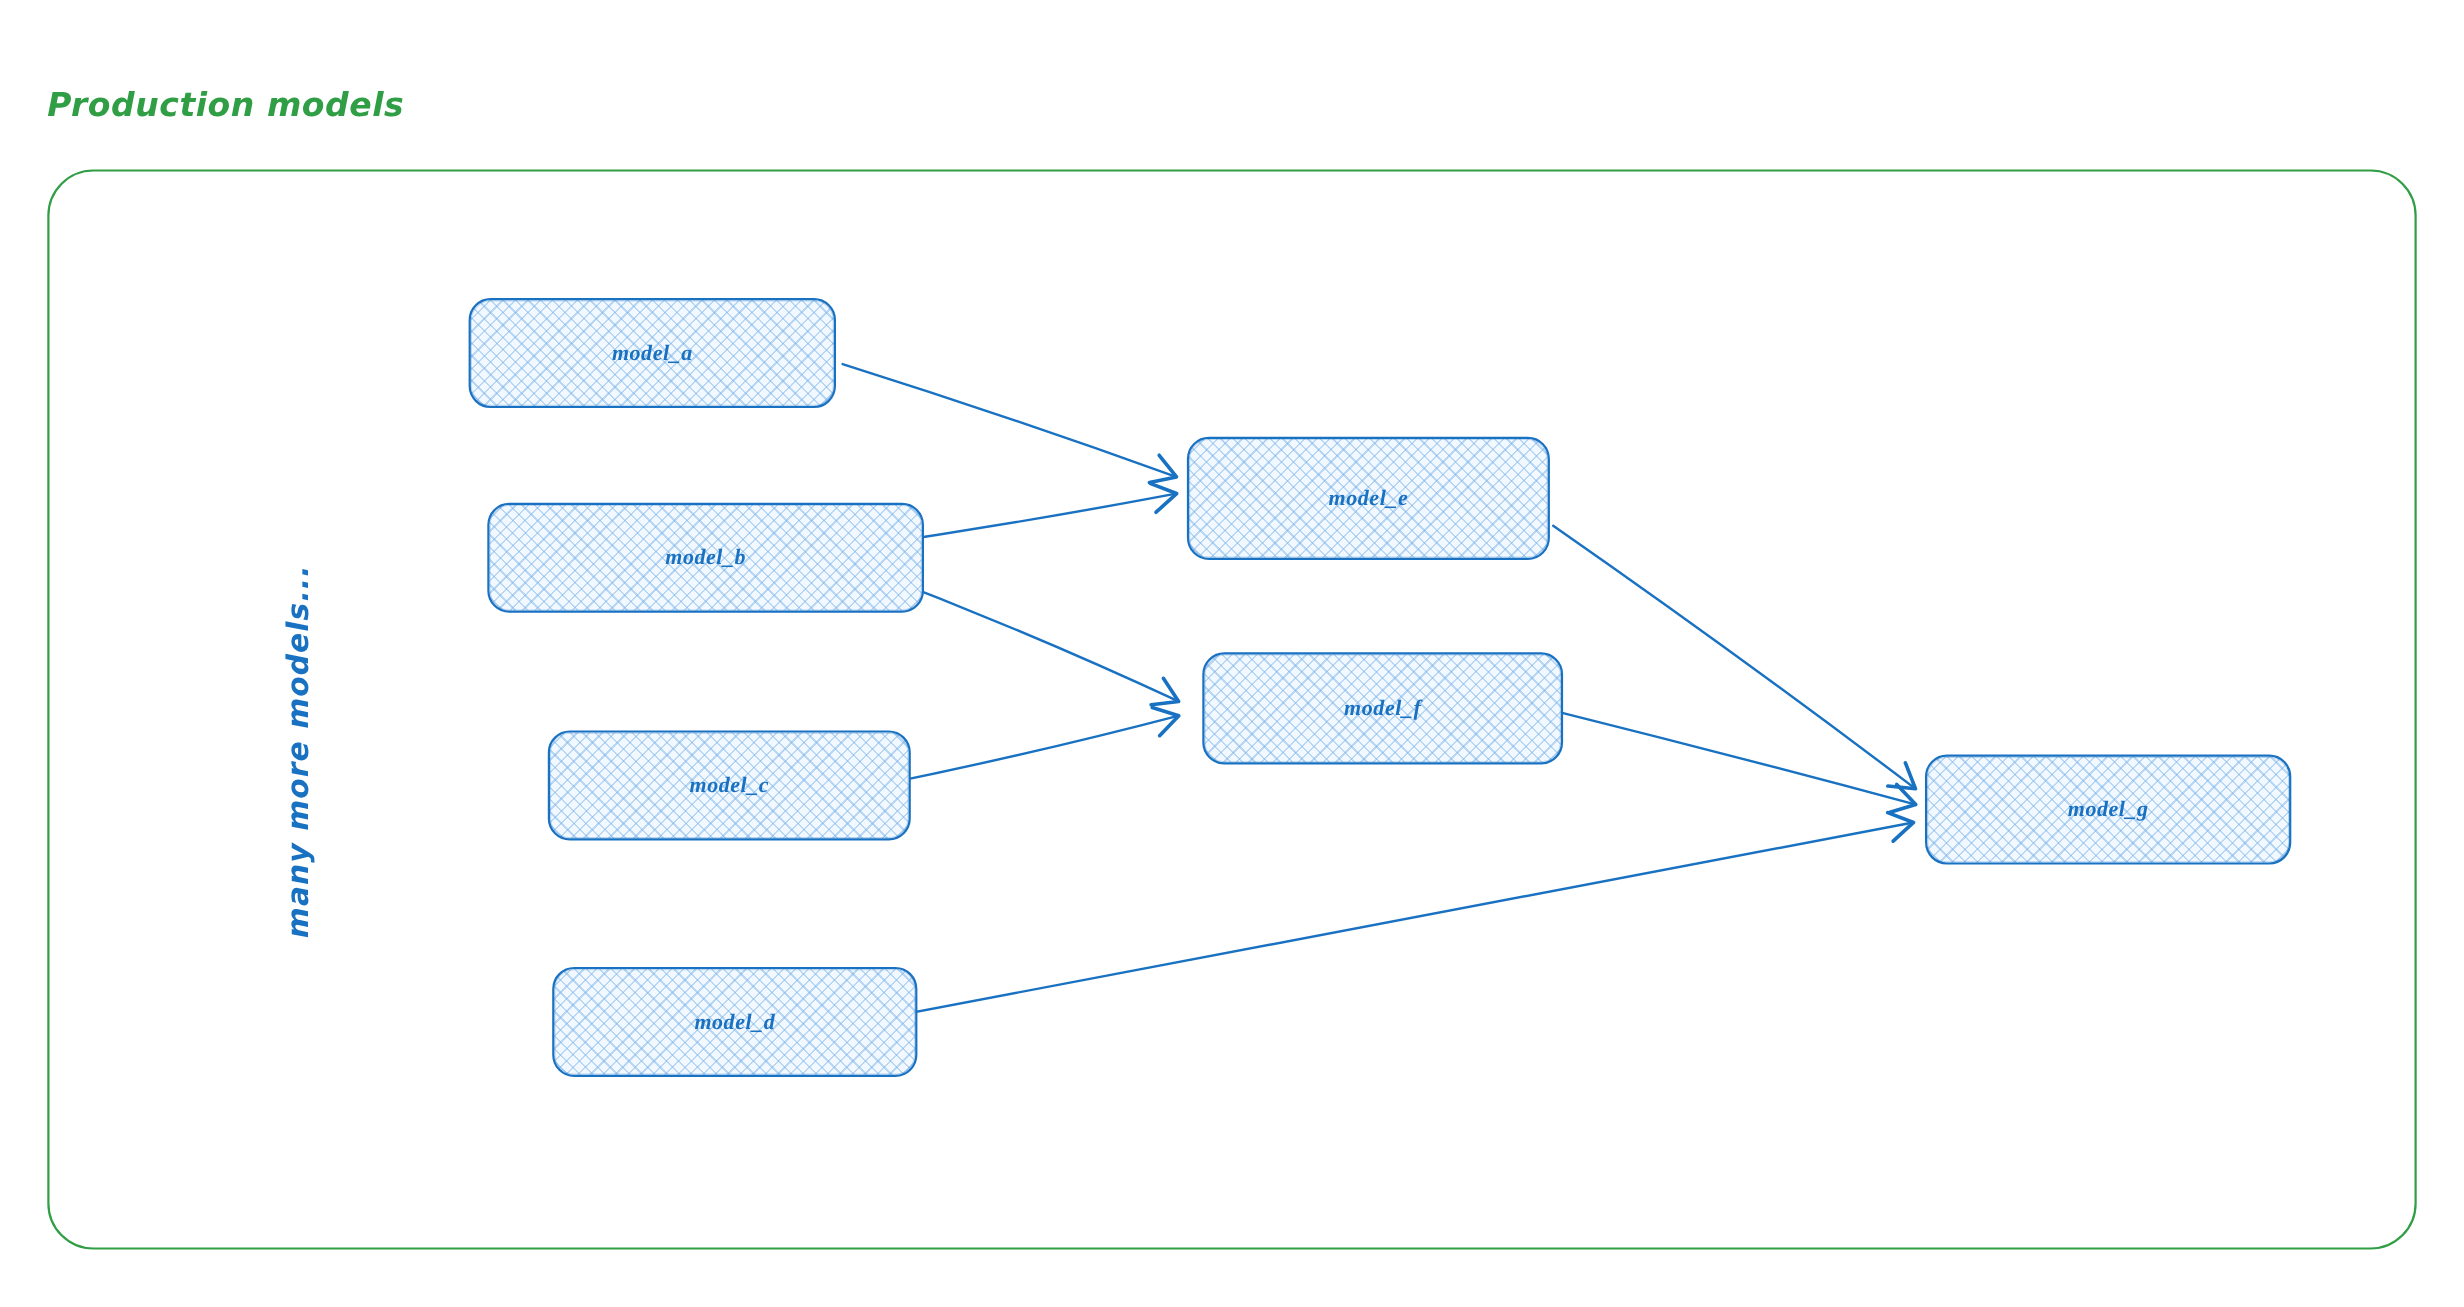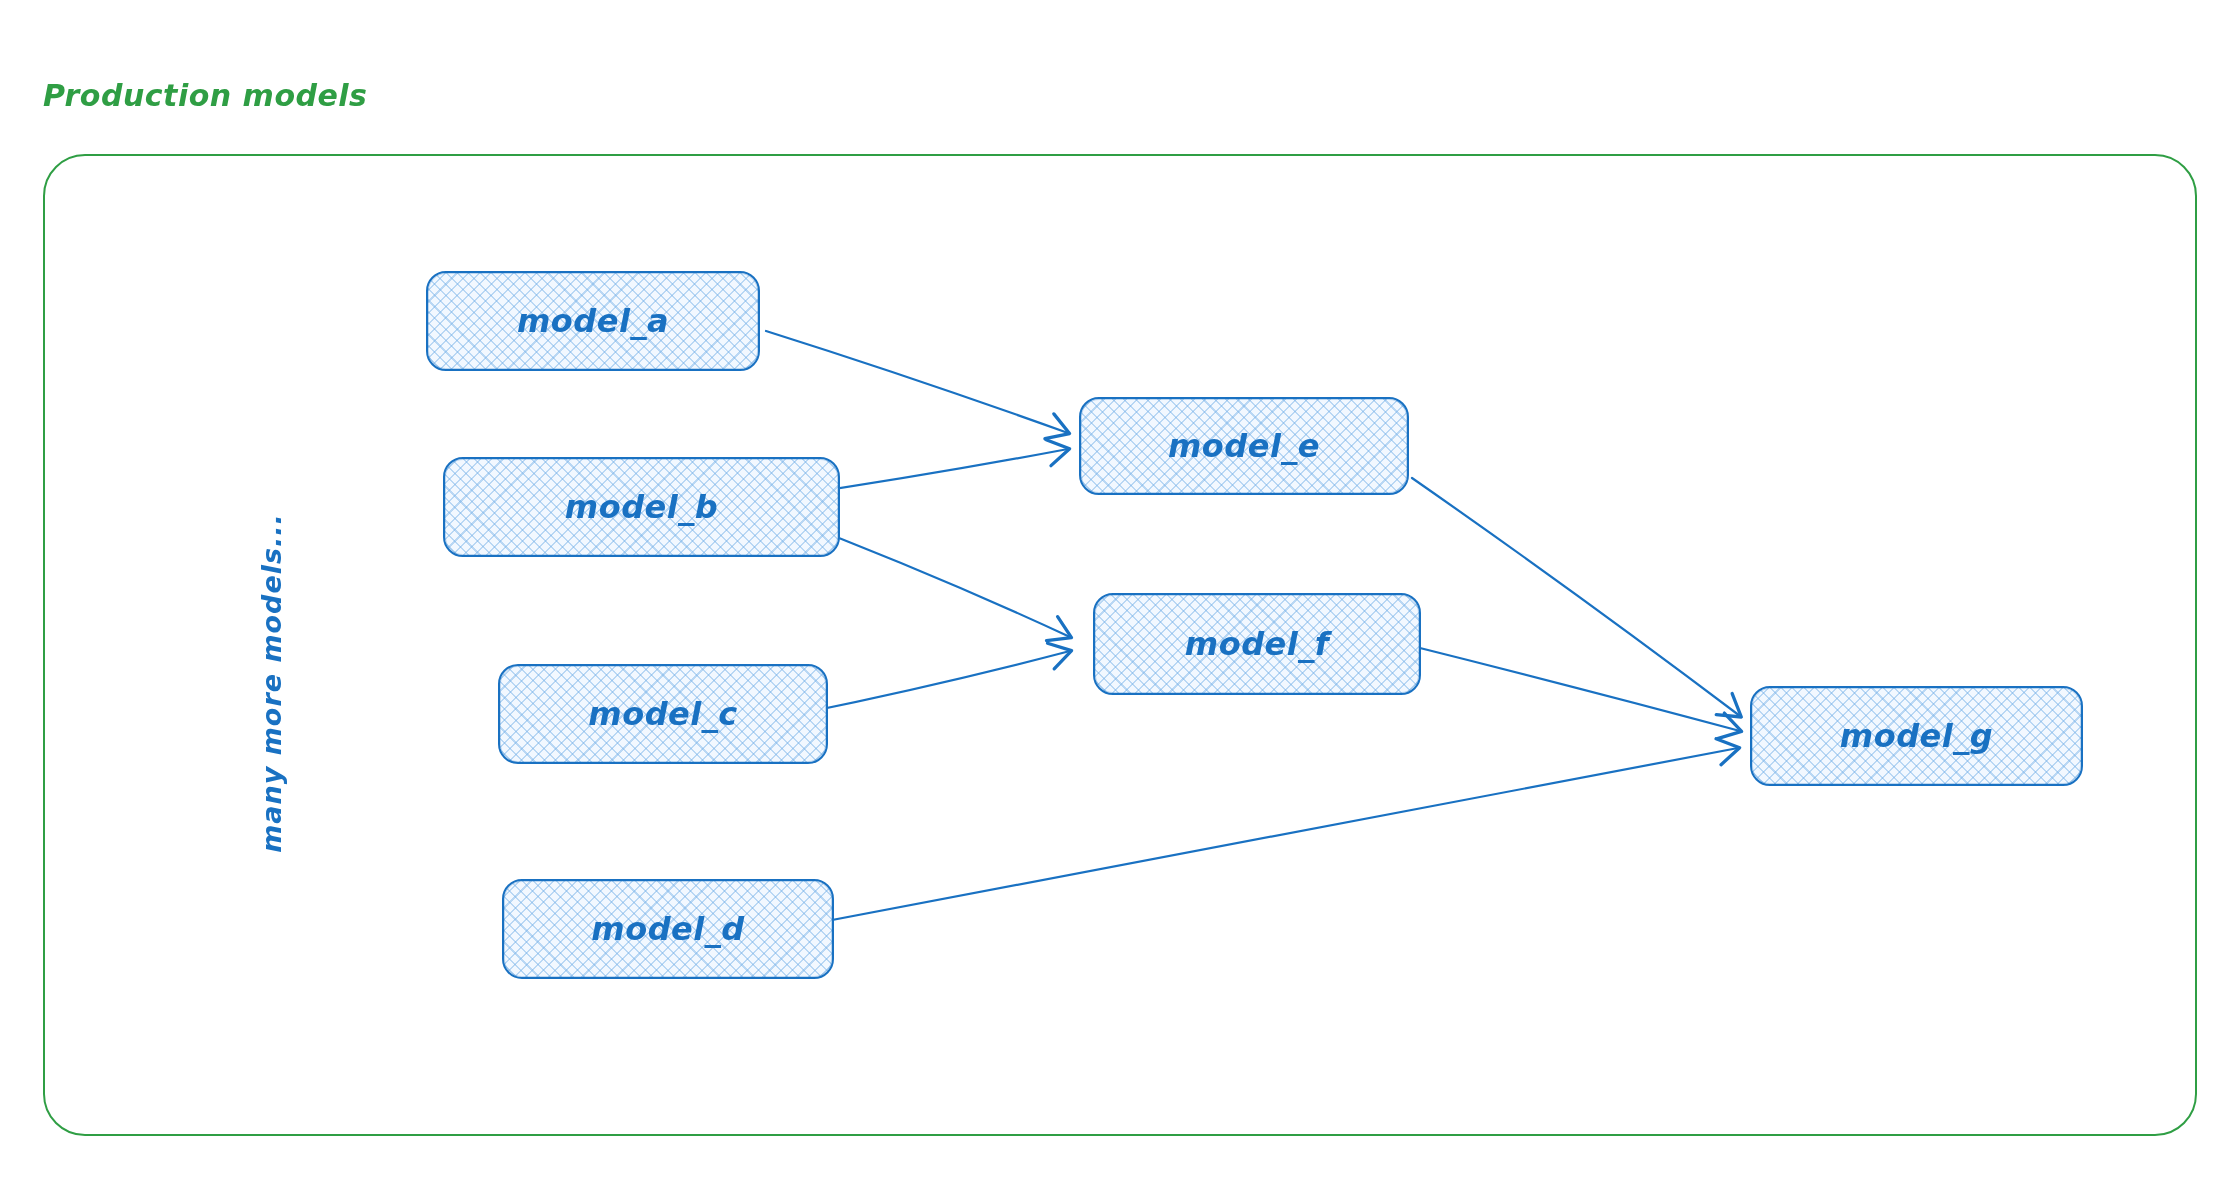--- a/index.html
+++ b/index.html
@@ -65,35 +65,36 @@
   }
   .node {
     position: absolute;
     box-sizing: border-box;
     border: 2px solid #1971c2;
     border-radius: 20px;
     display: flex;
     align-items: center;
     justify-content: center;
     color: #1971c2;
-    font-size: 32px;
+    font-size: 20px;
     font-style: italic;
     font-weight: 600;
     letter-spacing: 0.5px;
     background-color: #f2f8ff;
     background-image:
       repeating-linear-gradient(45deg,  rgba(116,176,231,0.45) 0 1.5px, transparent 1.5px 8px),
       repeating-linear-gradient(-45deg, rgba(116,176,231,0.45) 0 1.5px, transparent 1.5px 8px);
     box-shadow: inset 0 0 0 1px rgba(25,113,194,0.25);
+    font-family: Liberation Serif, serif;
   }
   .node-a { left: 426px;  top: 271px; width: 334px; height: 100px; }
   .node-b { left: 443px;  top: 457px; width: 397px; height: 100px; }
   .node-c { left: 464px;  top: 664px; width: 330px; height: 100px; margin-left: 34px; }
   .node-d { left: 454px;  top: 879px; width: 332px; height: 100px; margin-left: 48px; }
-  .node-e { left: 1079px; top: 397px; width: 330px; height: 98px;  }
+  .node-e { left: 1079px; top: 397px; width: 330px; height: 112px;  }
   .node-f { left: 1081px; top: 593px; width: 328px; height: 102px; margin-left: 12px; }
   .node-g { left: 1750px; top: 686px; width: 333px; height: 100px; }
 </style>
 </head>
 <body>
 
 <div class="canvas">
 
   <div class="diagram-title">Production models</div>
 

